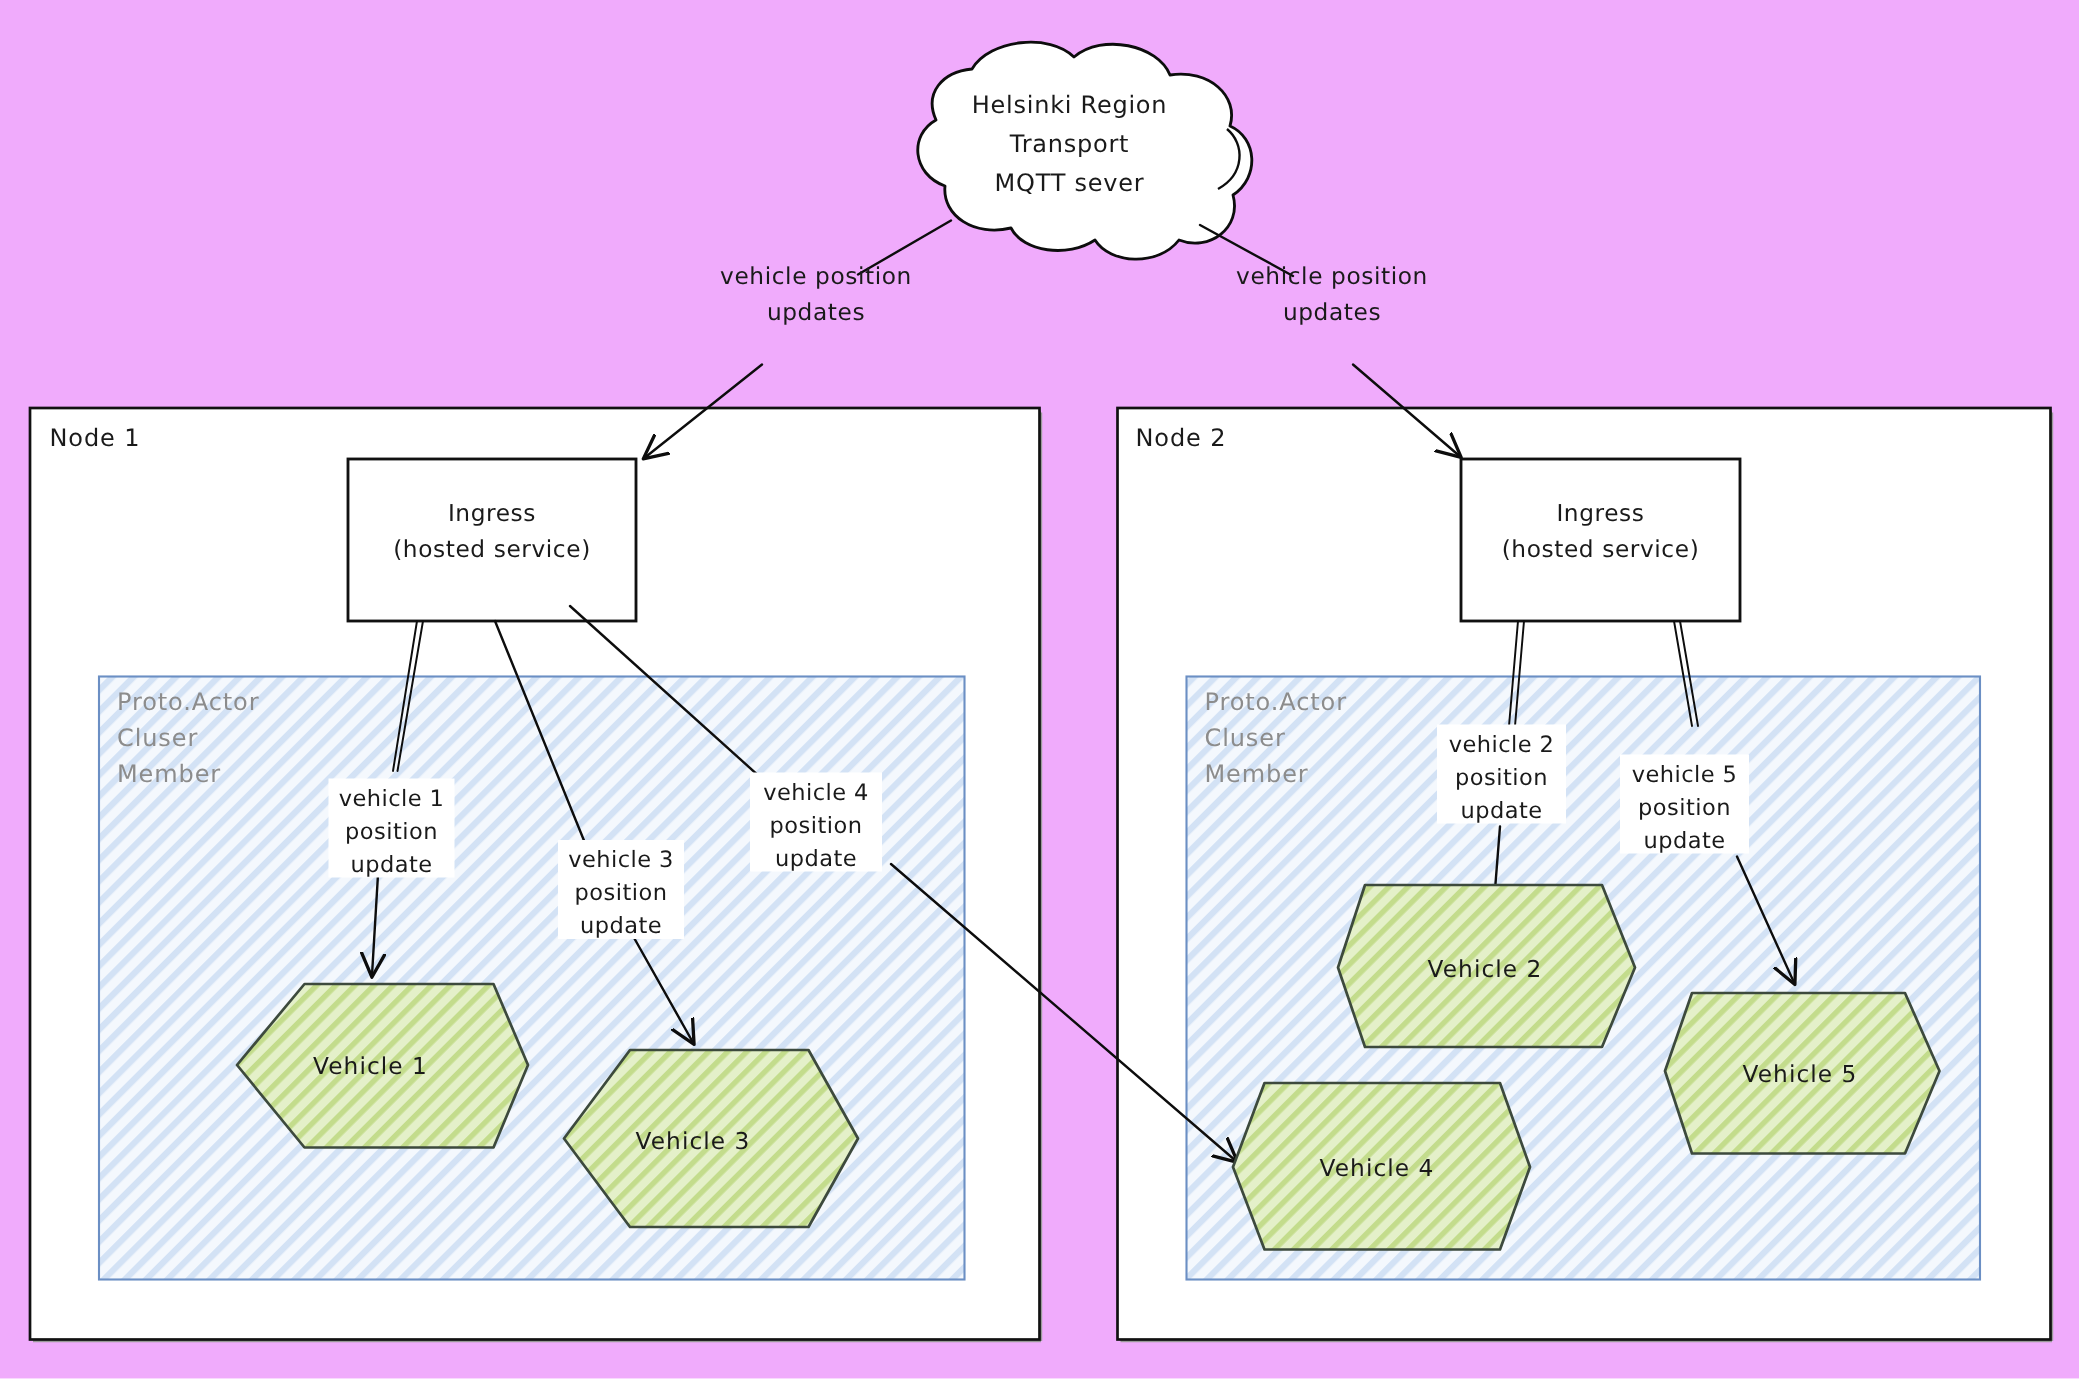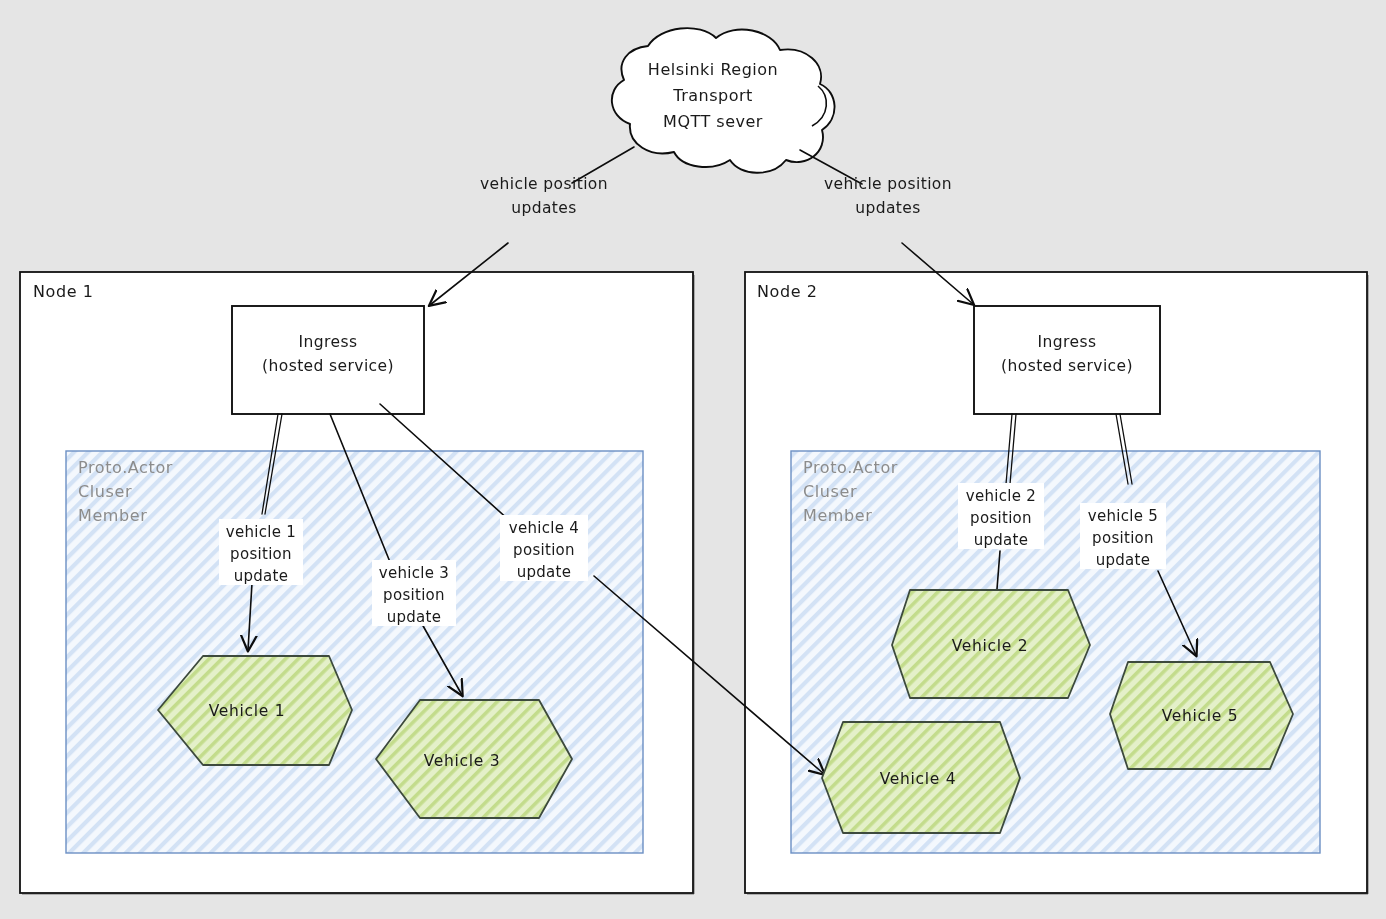--- a/index.html
+++ b/index.html
@@ -7,21 +7,21 @@
     padding: 0;
     background: #ffffff;
   }
   body {
     font-family: "DejaVu Sans", sans-serif;
   }
   #canvas {
     position: relative;
     width: 1386px;
     height: 919px;
-    background: #e5e5e5;
+    background: #f0abfc;
     overflow: hidden;
   }
   svg#diagram {
     position: absolute;
     left: 0;
     top: 0;
     width: 1386px;
     height: 919px;
   }
   .hand {

